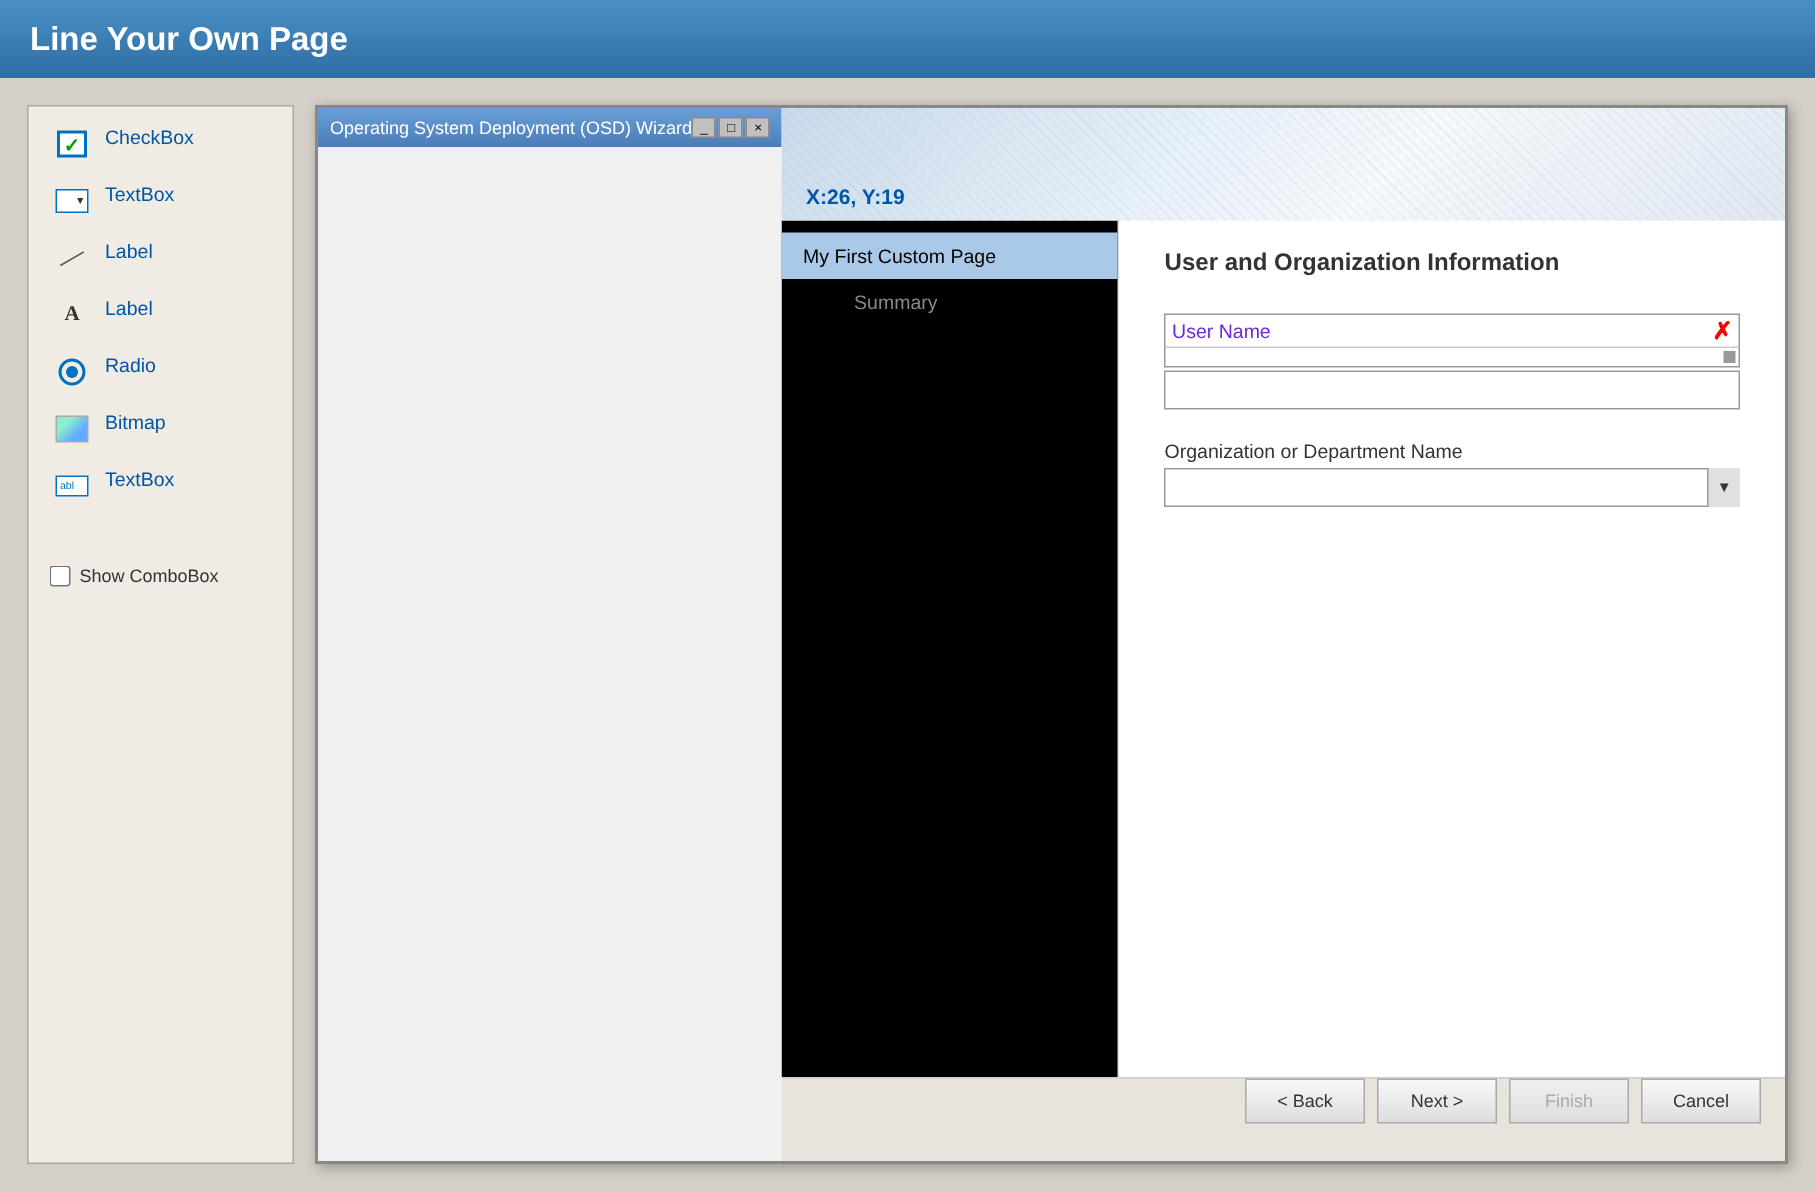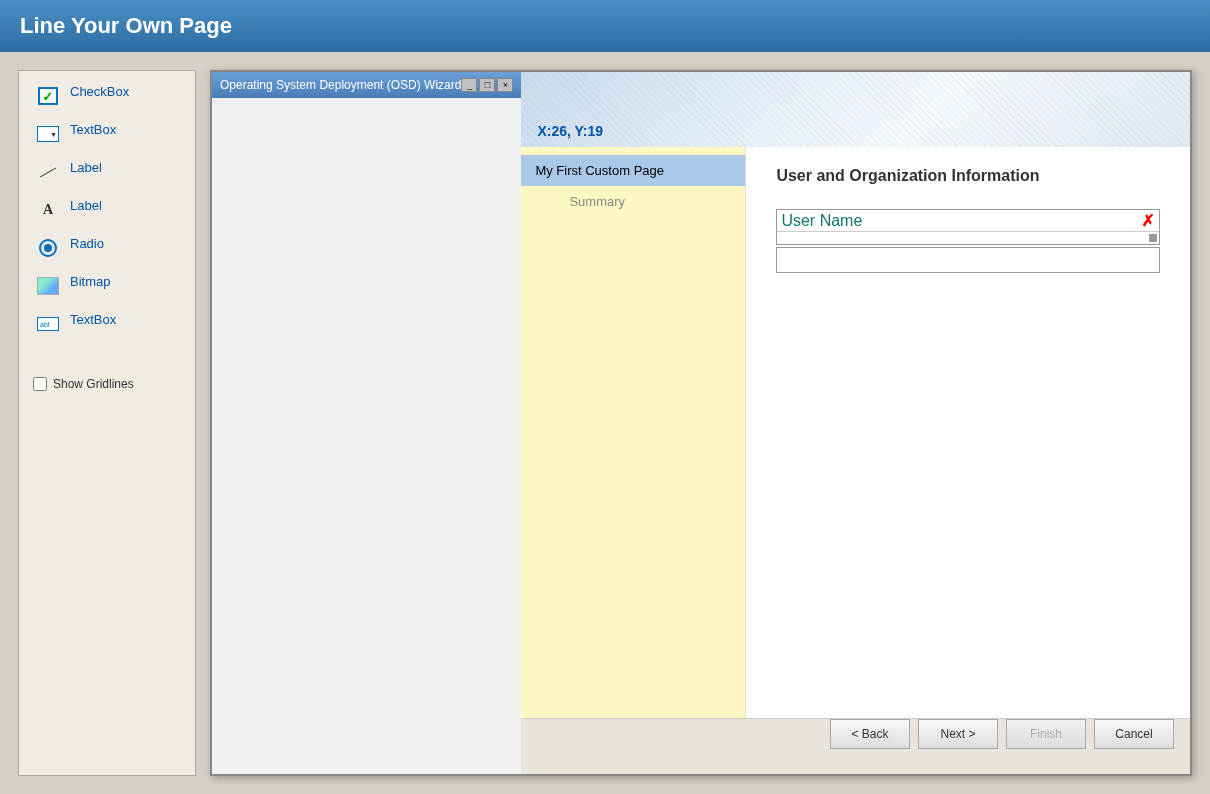--- a/index.html
+++ b/index.html
@@ -180,21 +180,21 @@
     
     .wizard-content {
       flex: 1;
       display: flex;
       background: white;
     }
 
     
     .wizard-nav {
       width: 225px;
-      background: #fef9c3;
+      background: #000000;
       border-right: 1px solid #ddd;
       padding: 8px 0;
       flex-shrink: 0;
     }
 
     .nav-item {
       padding: 8px 14px;
       font-size: 13px;
       cursor: pointer;
       color: #333;
@@ -513,21 +513,21 @@
       <div class="tool-icon">
         <div class="icon-textbox">abl</div>
       </div>
       <span class="tool-label">TextBox</span>
     </div>
 
     <div class="toolbox-divider"></div>
 
     <div class="show-gridlines-row">
       <input type="checkbox" style="">
-      <span class="show-gridlines-label">Show Gridlines</span>
+      <span class="show-gridlines-label">Show ComboBox</span>
     </div>
 
   </div>
 
   <div class="wizard-window">
 
     <div class="wizard-titlebar">
       <span class="wizard-titlebar-title">Operating System Deployment (OSD) Wizard</span>
       <div class="wizard-titlebar-buttons">
         <div class="titlebar-btn">_</div>
@@ -553,31 +553,38 @@
           </div>
         </div>
 
         <div class="wizard-main">
           <div class="section-title">User and Organization Information</div>
 
           <div class="field-group">
             <div class="user-name-wrapper">
               <div class="user-name-input-box">
                 <div class="user-name-top-bar">
-                  <span class="field-label" style="font-size:16px;color:#0f766e;margin:0;">User Name</span>
+                  <span class="field-label" style="font-size:13px;color:#6d28d9;margin:0;">User Name</span>
                   <span class="error-marker" style="position:static;color:red;font-size:16px;">✗</span>
                 </div>
                 <div class="user-name-bottom-bar">
                   <div class="resize-handle"></div>
                 </div>
               </div>
             </div>
             <input type="text" class="text-input" style="margin-top: 2px; max-width: 590px; display: block;">
           </div>
 
+          <div class="field-group">
+            <span class="field-label">Organization or Department Name</span>
+            <div class="combo-wrapper">
+              <input type="text" class="combo-input" style="">
+              <div class="combo-arrow">▼</div>
+            </div>
+          </div>
 
         </div>
       </div>
 
       <div class="wizard-bottom">
         <button class="wizard-btn">&lt; Back</button>
         <button class="wizard-btn">Next &gt;</button>
         <button class="wizard-btn disabled" disabled="">Finish</button>
         <button class="wizard-btn">Cancel</button>
       </div>

